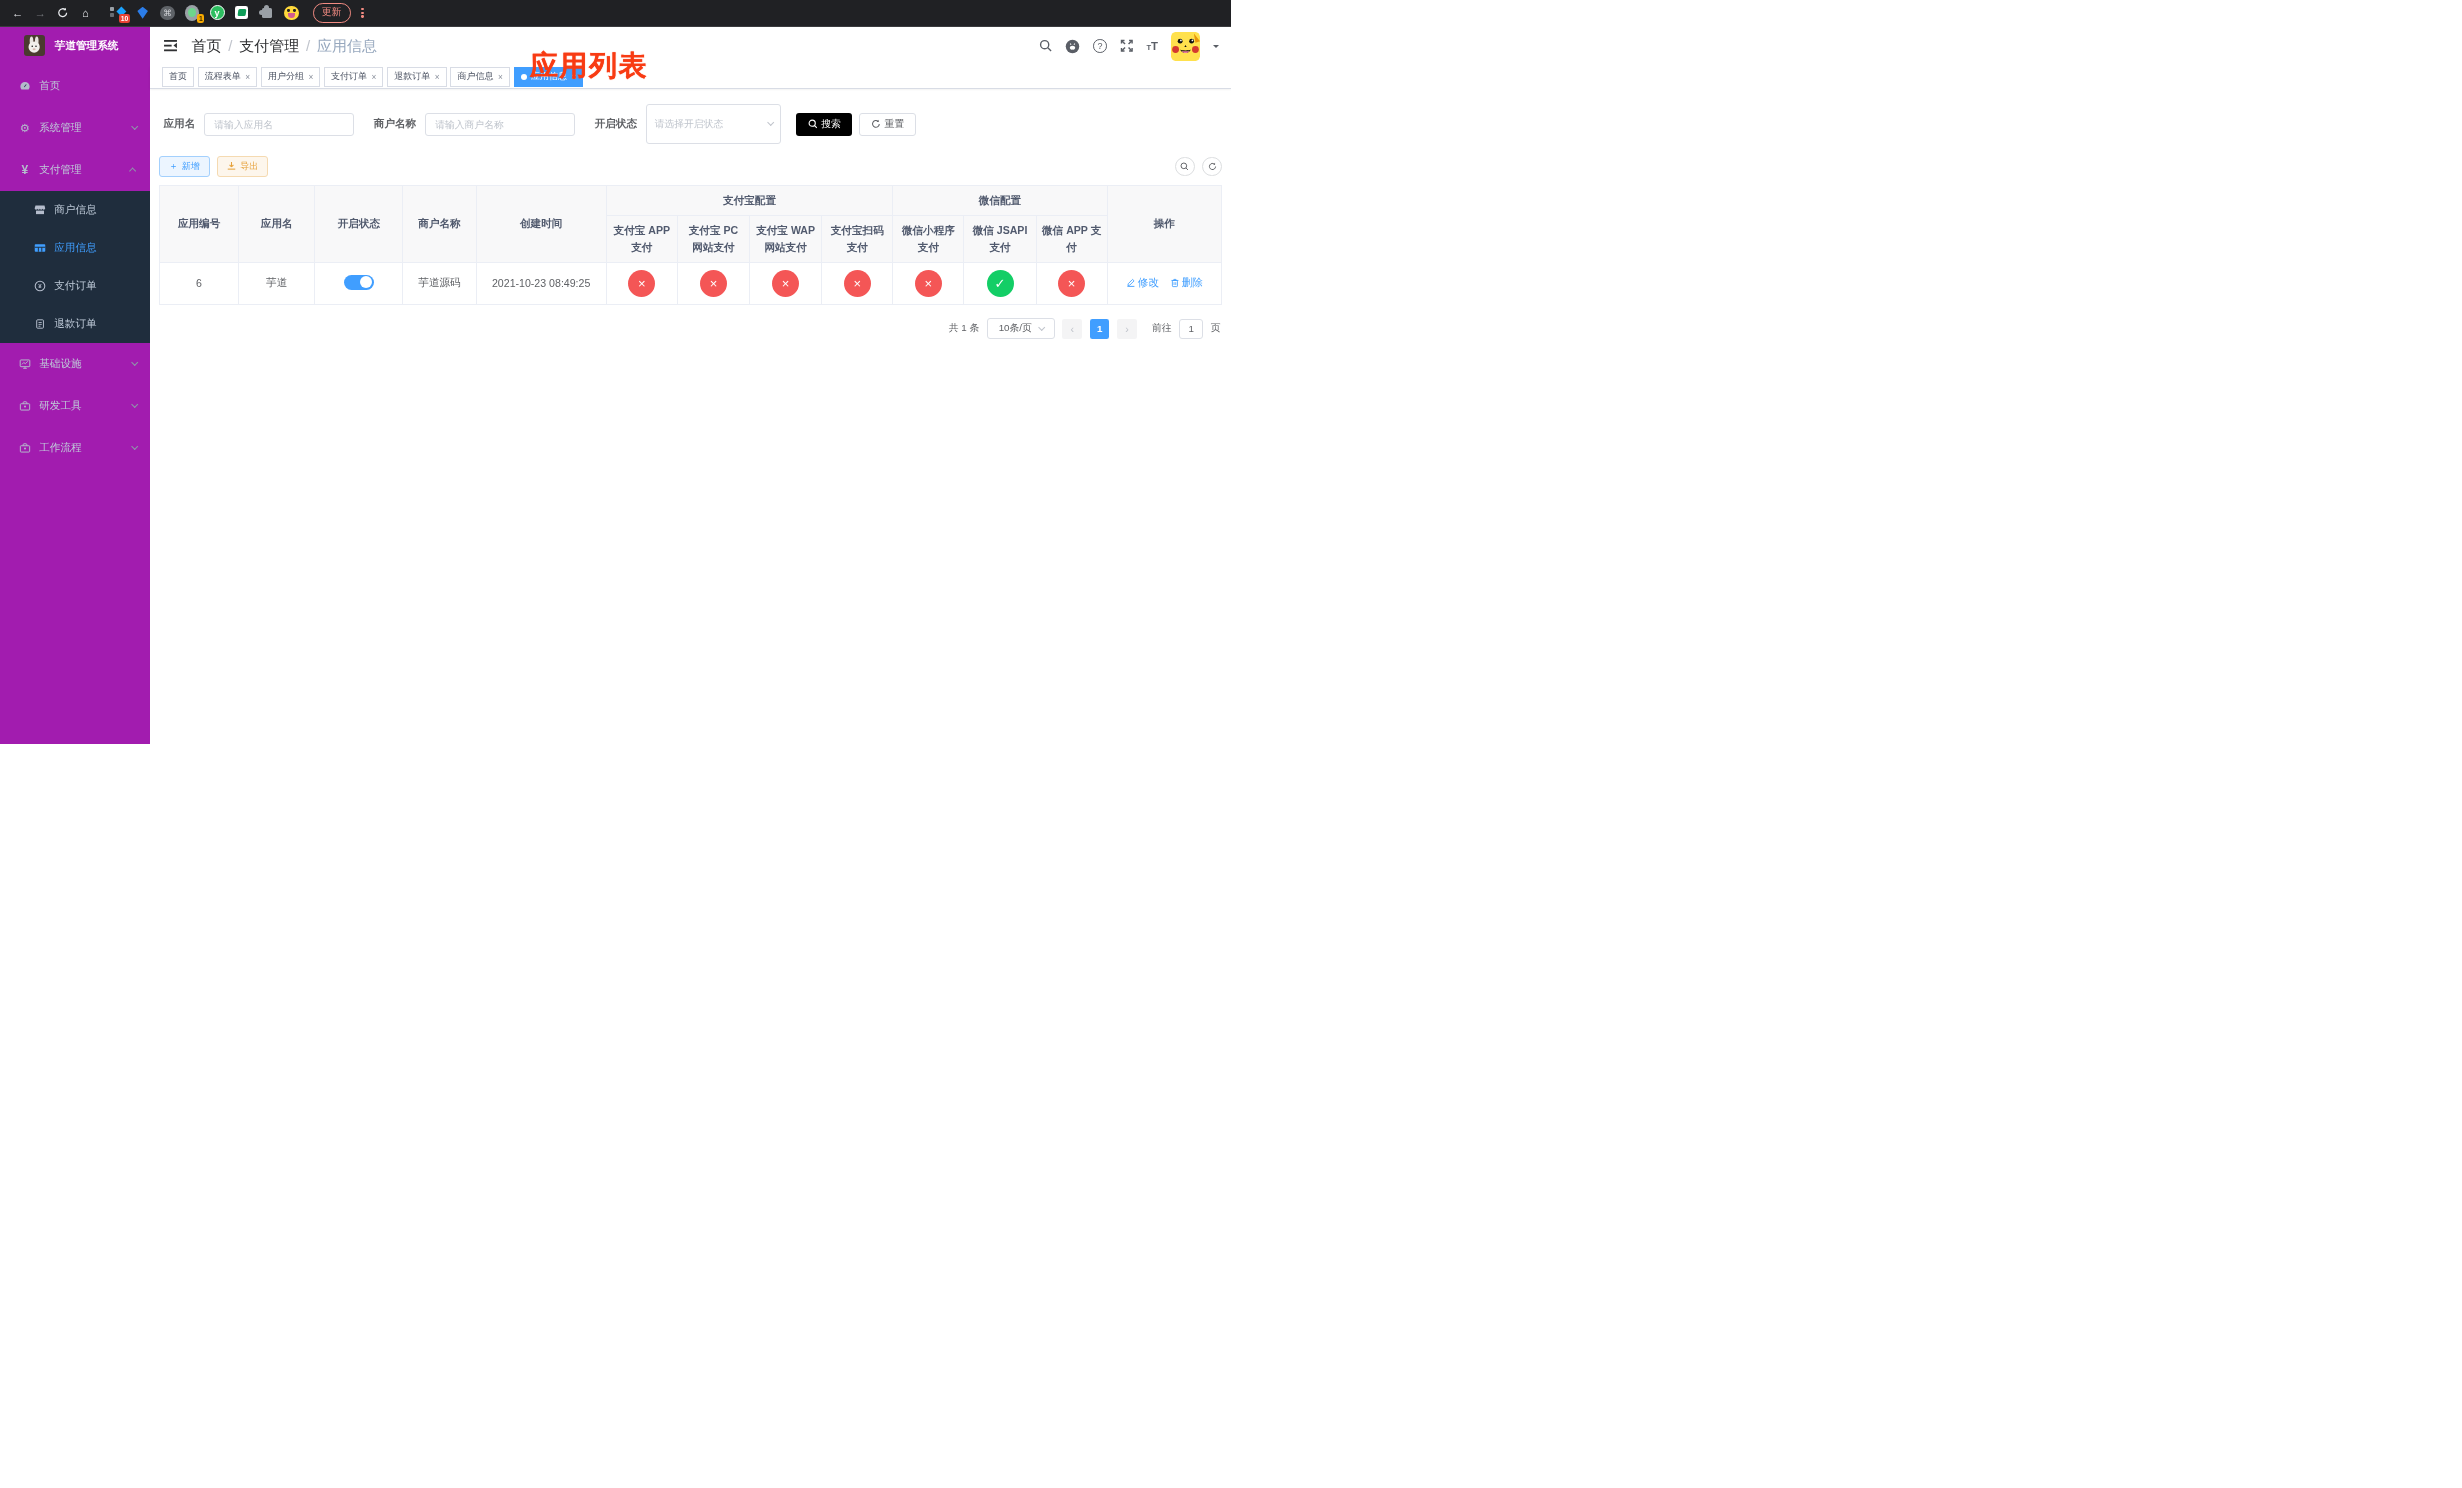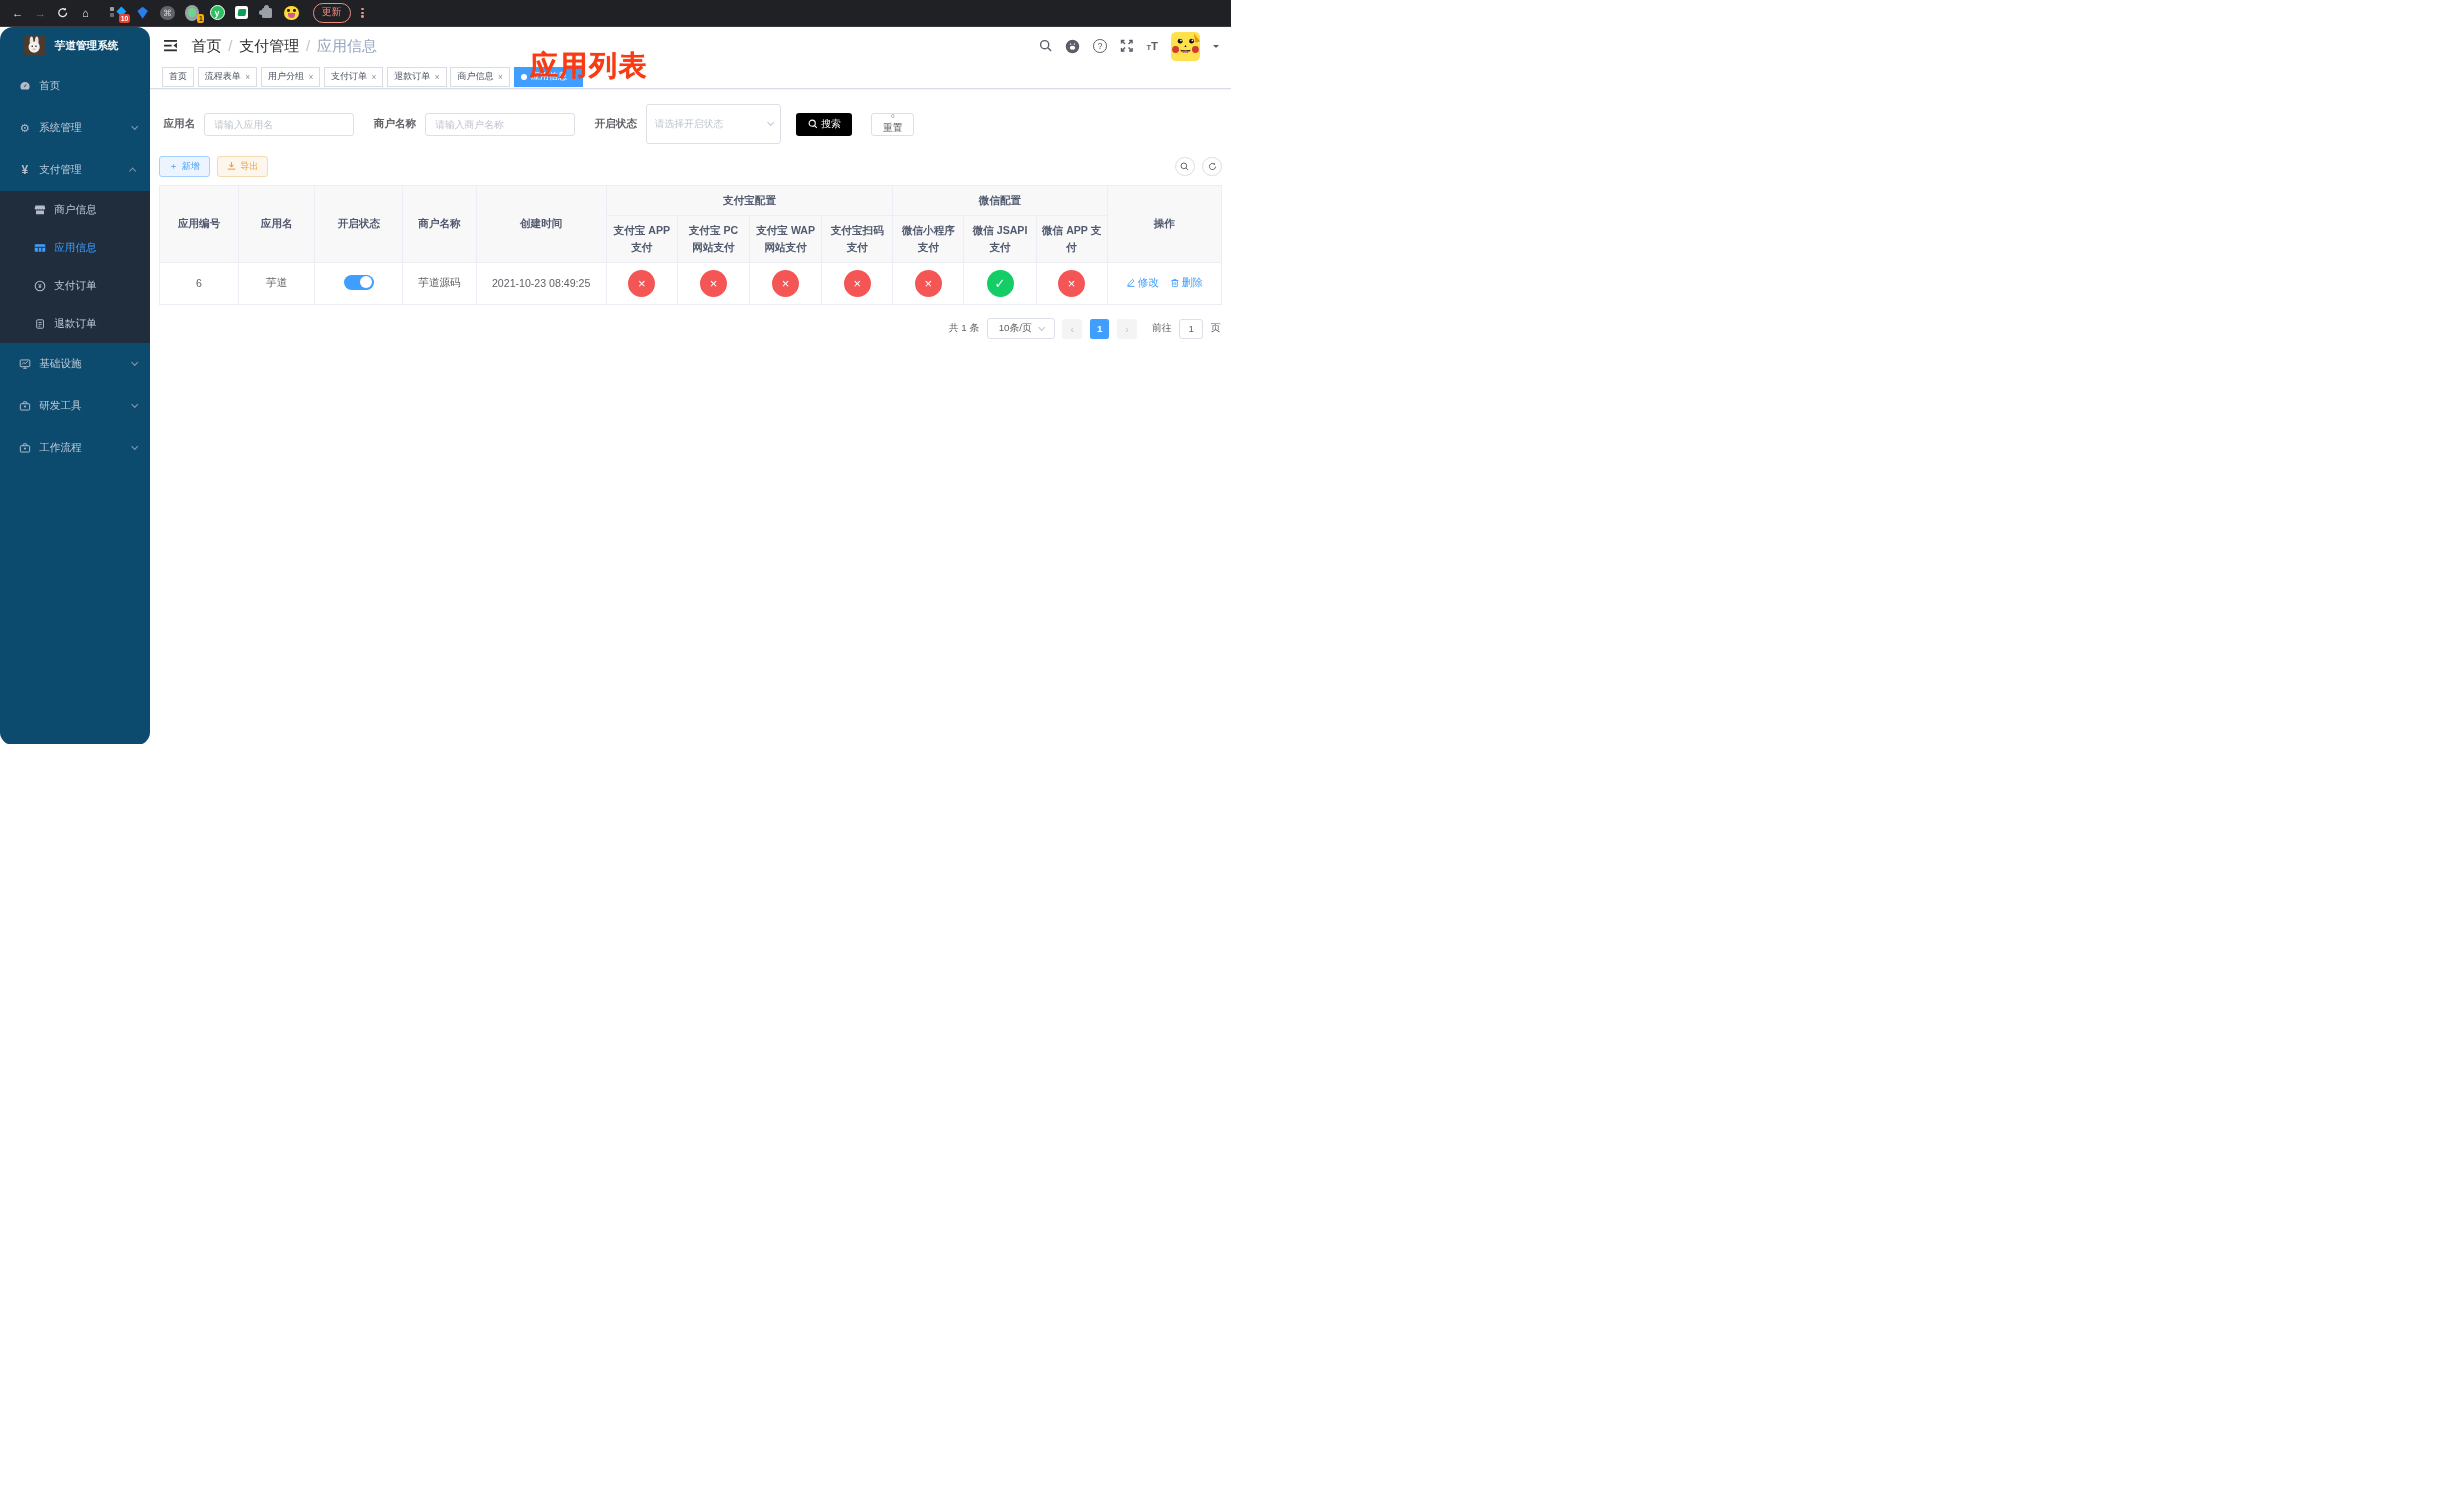--- a/index.html
+++ b/index.html
@@ -45,21 +45,21 @@
   .emoji-face i { position:absolute; top:3.8px; width:2.3px; height:2.3px; background:#222; border-radius:50%; }
   .emoji-face i.l{left:3px} .emoji-face i.r{right:3px}
   .emoji-face u { position:absolute; left:3.8px; bottom:2.3px; width:6.8px; height:4.5px; background:#d15b8f; border-radius:0 0 6.8px 6.8px; }
   .update-btn { margin-left:10.6px; border:1.1px solid #f28b82; color:#f28b82; border-radius:9.8px;
     padding:2.3px 8.3px; font-size:9.8px; white-space:nowrap; background:transparent; }
   .kebab { display:flex; flex-direction:column; gap:1.5px; margin:0 3px 0 7.6px; }
   .kebab i { width:2.3px; height:2.3px; background:#f28b82; border-radius:50%; }
 
   
   .app { display:flex; height:718px; }
-  .sidebar { width:150px; flex:0 0 150px; background:#0c4a6e; color:#bfcbd9; overflow:hidden;border-radius:13px; }
+  .sidebar { width:150px; flex:0 0 150px; background:#a21caf; color:#bfcbd9; overflow:hidden; }
   .logo-row { height:38px; display:flex; align-items:center; padding-left:24px; gap:9.8px; }
   .logo-title { color:#fff; font-size:10.6px; font-weight:bold; white-space:nowrap; }
   .menu-item { height:42px; display:flex; align-items:center; padding:0 13.6px 0 18px;
     font-size:10.6px; color:#bfcbd9; cursor:pointer; }
   .mi-icon { width:13.6px; margin-right:7.6px; color:#b4bccc; display:flex; justify-content:center; align-items:center; font-size:11.4px; }
   .caret-r { margin-left:auto; width:5.3px; height:5.3px; border-right:1.1px solid #8d98a8; border-bottom:1.1px solid #8d98a8; transform:rotate(45deg) translateY(-1.5px); }
   .caret-r.up { transform:rotate(-135deg) translateY(-1.5px); }
   .submenu { background:#1f2d3d; }
   .submenu .menu-item { height:38px; padding-left:33px; }
   .menu-item.active { color:#409eff; }
@@ -101,21 +101,21 @@
   .input { height:23px; width:150px; border:0.8px solid #dcdfe6; border-radius:3px; padding:0 9px;
     font-size:9.8px; color:#606266; outline:none; background:#fff; }
   .input::placeholder { color:#bfc4cc; }
   .select { height:40px; width:135px; border:0.8px solid #dcdfe6; border-radius:3px; background:#fff;
     display:flex; align-items:center; padding:0 7.6px; cursor:pointer; }
   .select .ph { color:#bfc4cc; font-size:9.8px; flex:1; }
   .sel-caret { width:5.3px; height:5.3px; border-right:1px solid #c0c4cc; border-bottom:1px solid #c0c4cc; transform:rotate(45deg) translateY(-1.5px); }
   .btn { height:23px; border-radius:3px; display:inline-flex; align-items:center; gap:3.8px;
     font-size:9.8px; padding:0 10.6px; cursor:pointer; border:0.8px solid transparent; white-space:nowrap; }
   .btn.search { background:#000000; color:#fff; }
-  .btn.reset { background:#fff; border-color:#dcdfe6; color:#606266; margin-left:19px;flex-direction:column; }
+  .btn.reset { background:#fff; border-color:#dcdfe6; color:#606266; margin-left:7px; }
 
   .action-row { margin-top:12px; display:flex; align-items:center; }
   .btn.add { height:21px; background:#ecf5ff; border-color:#a3d0fd; color:#409eff; font-size:9px; padding:0 9px; }
   .btn.export { height:21px; background:#fdf6ec; border-color:#f5dab1; color:#e6a23c; font-size:9px; padding:0 9px; margin-left:7.6px; }
   .row-tools { margin-left:auto; display:flex; gap:7.6px; }
   .circle-btn { width:19.7px; height:19.7px; border:0.8px solid #dcdee0; border-radius:50%; background:#fff;
     display:flex; align-items:center; justify-content:center; color:#606266; cursor:pointer; }
 
   
   table.grid { margin-top:7.6px; border-collapse:collapse; table-layout:fixed; width:100%; }

